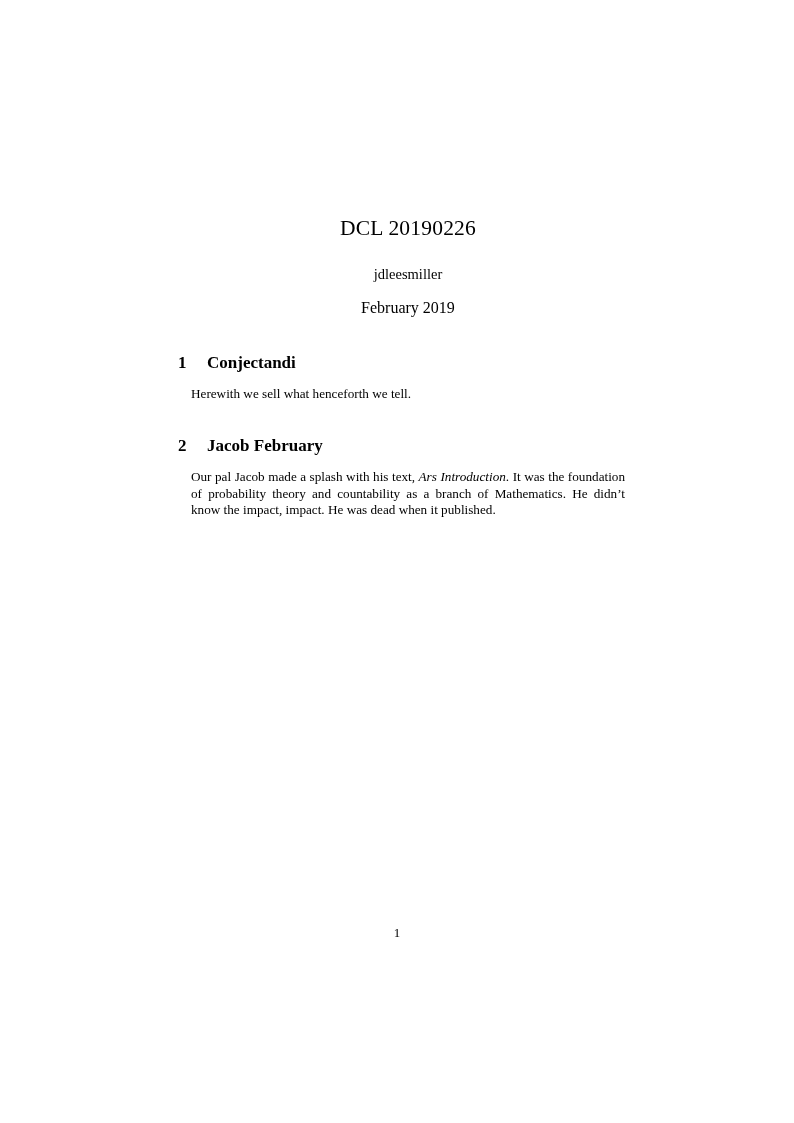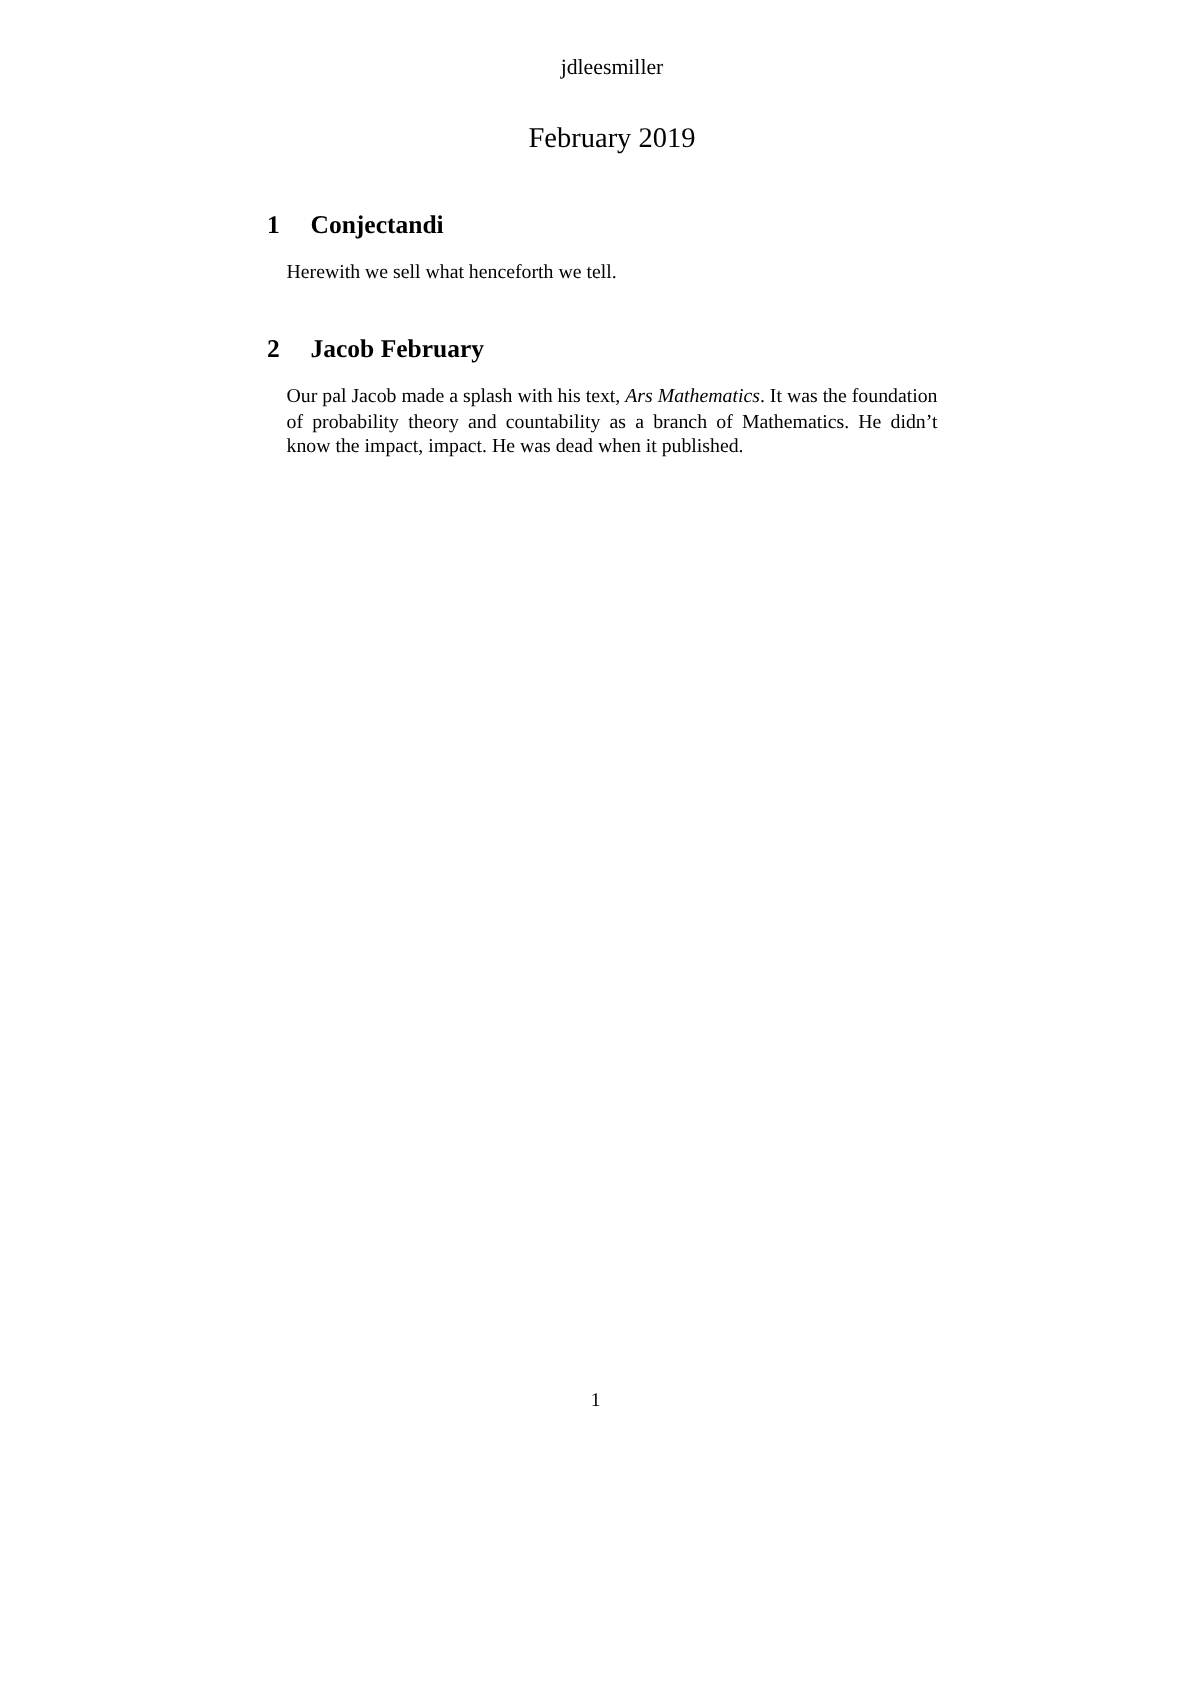--- a/index.html
+++ b/index.html
@@ -31,25 +31,25 @@
     font-size: 21.5px;
     text-align: center;
     margin: 0;
     padding-top: 216px;
     font-weight: normal;
     letter-spacing: 0.2px;
   }
   .doc-author {
     font-size: 14.5px;
     text-align: center;
-    margin: 12px;
+    margin: 0;
     padding-top: 25px;
   }
   .doc-date {
-    font-size: 19px;
+    font-size: 16px;
     text-align: center;
     margin: 0;
     padding-top: 16px;
   }
   .section {
     margin-top: 36px;
   }
   .section-heading {
     font-size: 17px;
     font-weight: bold;
@@ -86,37 +86,38 @@
     text-align: center;
     font-size: 13px;
   }
 </style>
 </head>
 <body>
 
 <div class="page">
   <div class="content">
 
+    <h1 class="doc-title">DCL 20190226</h1>
 
     <div class="doc-author">jdleesmiller</div>
 
     <div class="doc-date">February 2019</div>
 
     <div class="section section-1">
       <h2 class="section-heading">
         <span class="section-number">1</span>
         <span class="section-title">Conjectandi</span>
       </h2>
       <p class="para"><span>Herewith we sell what henceforth we tell.</span><span class="em"></span><span></span></p>
     </div>
 
     <div class="section section-2">
       <h2 class="section-heading">
         <span class="section-number">2</span>
         <span class="section-title">Jacob February</span>
       </h2>
-      <p class="para"><span>Our pal Jacob made a splash with his text, </span><span class="em">Ars Mathematics</span><span>. It was the foundation of probability theory and countability as a branch of Mathematics. He didn’t know the impact, impact. He was dead when it published.</span></p>
+      <p class="para"><span>Our pal Jacob made a splash with his text, </span><span class="em">Ars Introduction</span><span>. It was the foundation of probability theory and countability as a branch of Mathematics. He didn’t know the impact, impact. He was dead when it published.</span></p>
     </div>
 
   </div>
 
   <div class="page-number">1</div>
 </div>
 
 </body></html>

